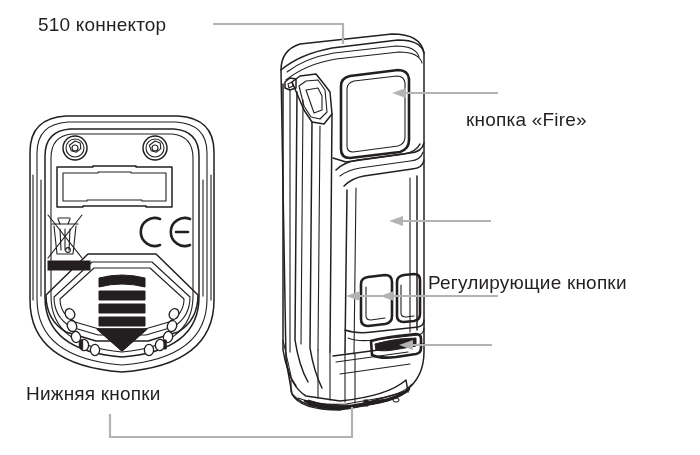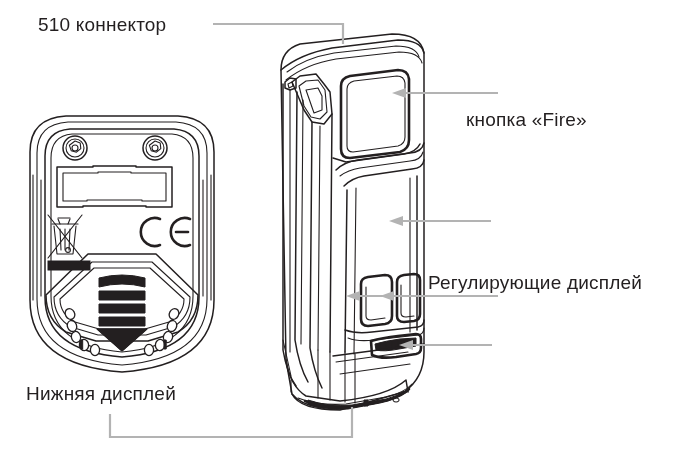--- a/index.html
+++ b/index.html
@@ -264,18 +264,18 @@
     <g>
       <path class="lead" d="M110 414 L110 437 L352 437 L352 407"></path>
     </g>
   </svg>
 
   <div class="label lbl-510">510 коннектор</div>
 
   <div class="label lbl-fire">кнопка «Fire»</div>
 
 
-  <div class="label lbl-adjust">Регулирующие дисплей</div>
-
-
-  <div class="label lbl-bottom">Нижняя дисплей</div>
+  <div class="label lbl-adjust">Регулирующие кнопки</div>
+
+
+  <div class="label lbl-bottom">Нижняя кнопки</div>
 
 </div>
 
 </body></html>

